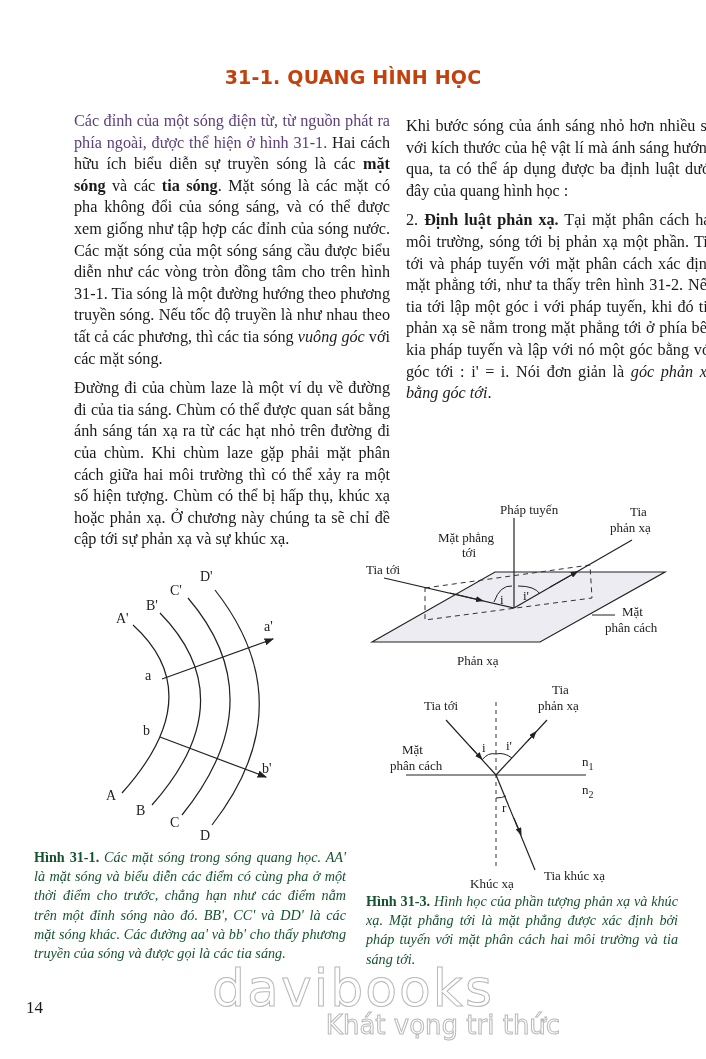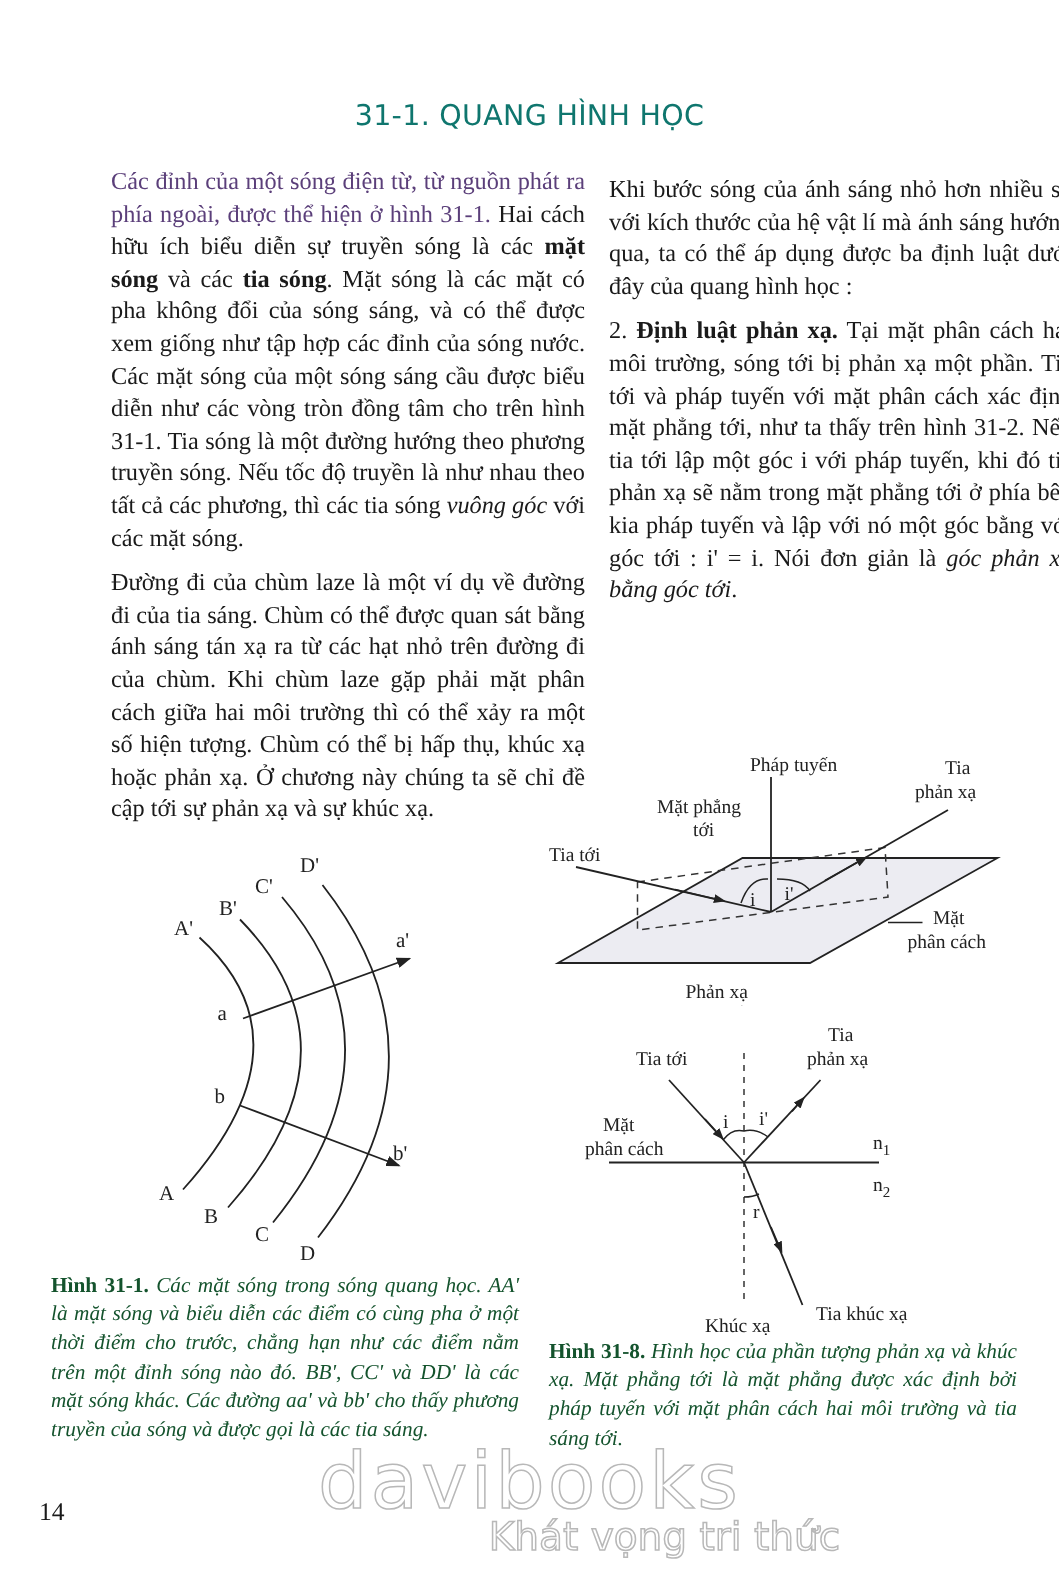--- a/index.html
+++ b/index.html
@@ -1,19 +1,19 @@
 <!DOCTYPE html>
 <html><head>
 <meta charset="utf-8">
 <style>
   html, body { margin: 0; padding: 0; background: #ffffff; }
   body { width: 706px; height: 1059px; position: relative; overflow: hidden;
          font-family: "Liberation Serif", serif; color: #1a1a1a; }
   .title { position: absolute; top: 66px; left: 0; width: 706px; text-align: center;
-           font-family: "DejaVu Sans", sans-serif; font-weight: normal; font-size: 19px; letter-spacing: 0.2px; color: #0f766e; }
+           font-family: "DejaVu Sans", sans-serif; font-weight: bold; font-size: 19px; letter-spacing: 0.2px; color: #c2410c; }
   .col { position: absolute; font-size: 16.2px; line-height: 21.6px; text-align: justify; margin-left: 40px; }
   .col p { margin: 0 0 8px 0; }
   .left { left: 34px; top: 111px; width: 316px; }
   .right { left: 366px; top: 116px; width: 309px; }
   .accent { color: #5b3f7a; }
   b { font-weight: bold; }
   .caption { position: absolute; font-size: 14.2px; line-height: 19.2px; font-style: italic; text-align: justify; color: #14532d; }
   .caption b { font-style: normal; }
   .cap1 { left: 34px; top: 848px; width: 312px; }
   .cap2 { left: 366px; top: 892px; width: 312px; }
@@ -123,18 +123,18 @@
   <text x="146" y="80" font-size="13">i'</text>
   <text x="142" y="142" font-size="13">r</text>
   <text x="222" y="96" font-size="13"><tspan>n</tspan><tspan dy="4" font-size="10">1</tspan></text>
   <text x="222" y="124" font-size="13"><tspan>n</tspan><tspan dy="4" font-size="10">2</tspan></text>
   <text x="184" y="210" font-size="13">Tia khúc xạ</text>
   <text x="110" y="218" font-size="13">Khúc xạ</text>
 </svg>
 
 <div class="caption cap1"><b>Hình 31-1.</b><span> Các mặt sóng trong sóng quang học. AA' là mặt sóng và biểu diễn các điểm có cùng pha ở một thời điểm cho trước, chẳng hạn như các điểm nằm trên một đỉnh sóng nào đó. BB', CC' và DD' là các mặt sóng khác. Các đường aa' và bb' cho thấy phương truyền của sóng và được gọi là các tia sáng.</span></div>
 
-<div class="caption cap2"><b>Hình 31-8.</b><span> Hình học của phần tượng phản xạ và khúc xạ. Mặt phẳng tới là mặt phẳng được xác định bởi pháp tuyến với mặt phân cách hai môi trường và tia sáng tới.</span></div>
+<div class="caption cap2"><b>Hình 31-3.</b><span> Hình học của phần tượng phản xạ và khúc xạ. Mặt phẳng tới là mặt phẳng được xác định bởi pháp tuyến với mặt phân cách hai môi trường và tia sáng tới.</span></div>
 
 <div class="page-num">14</div>
 
 <div class="wm wm1">davibooks</div>
 <div class="wm wm2">Khát vọng tri thức</div>
 
 </body></html>

